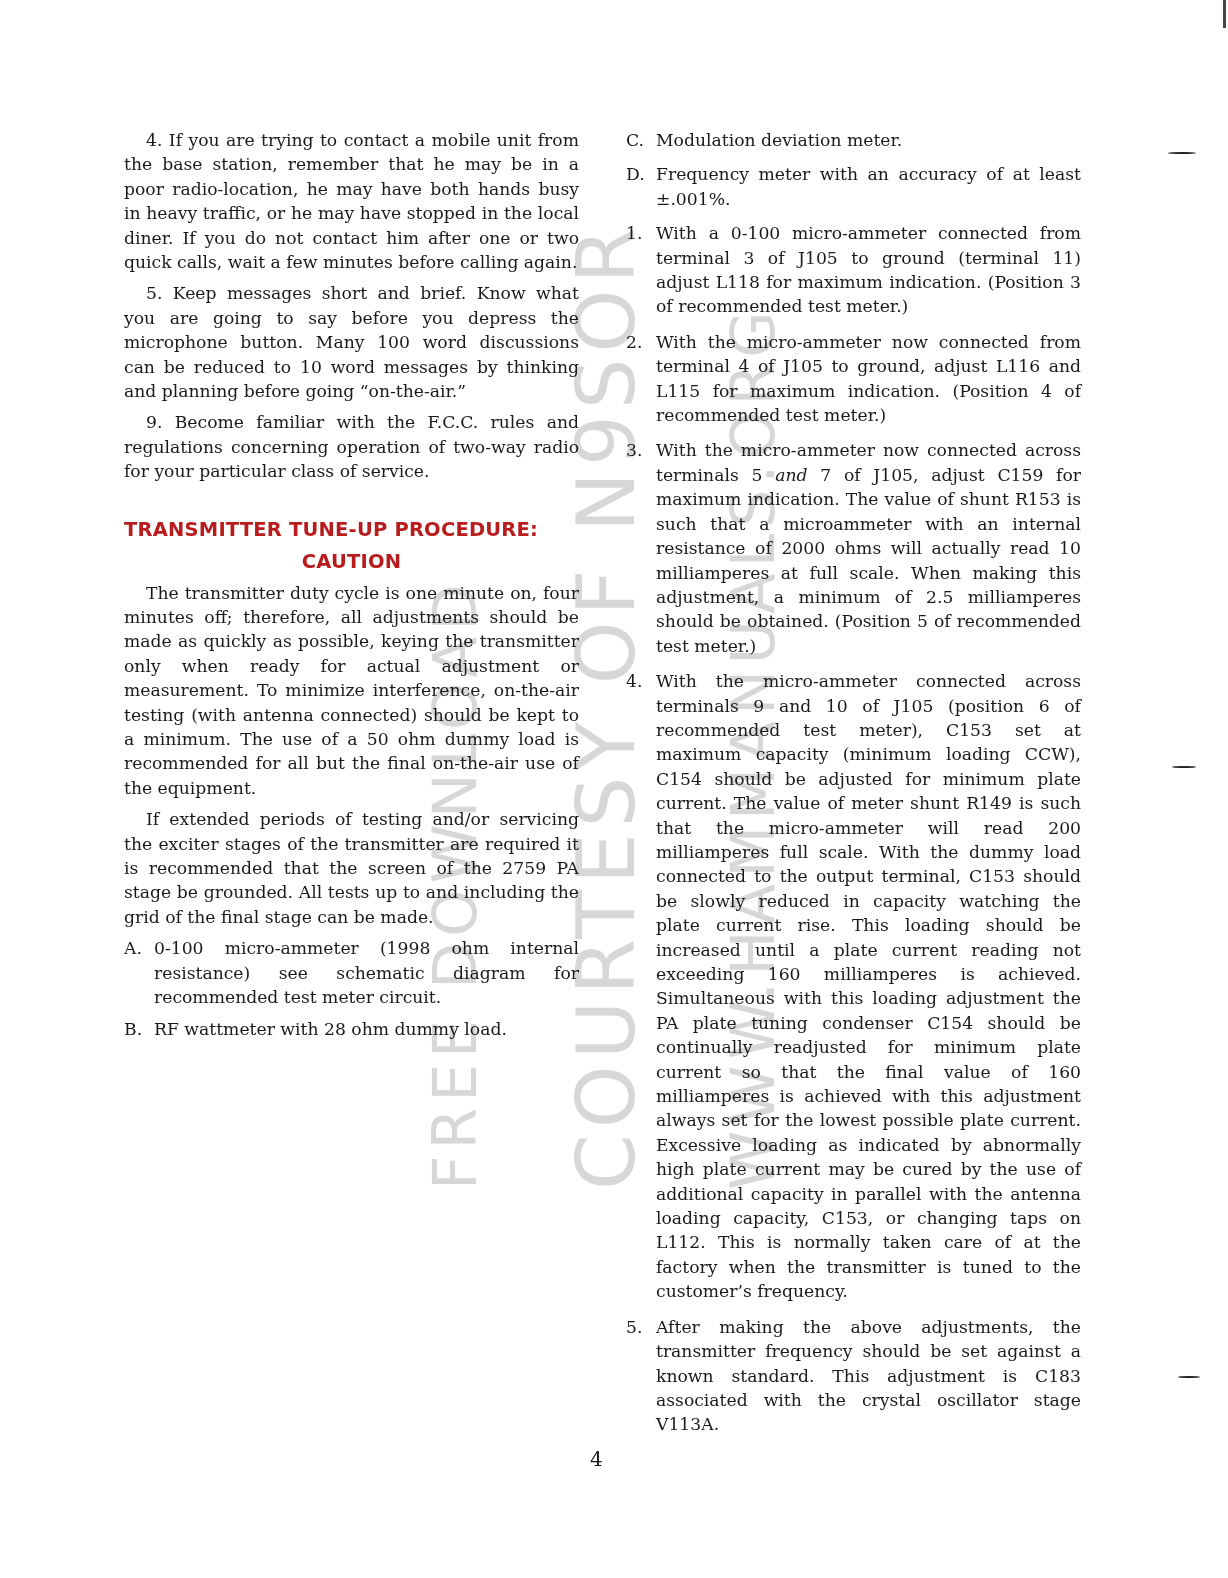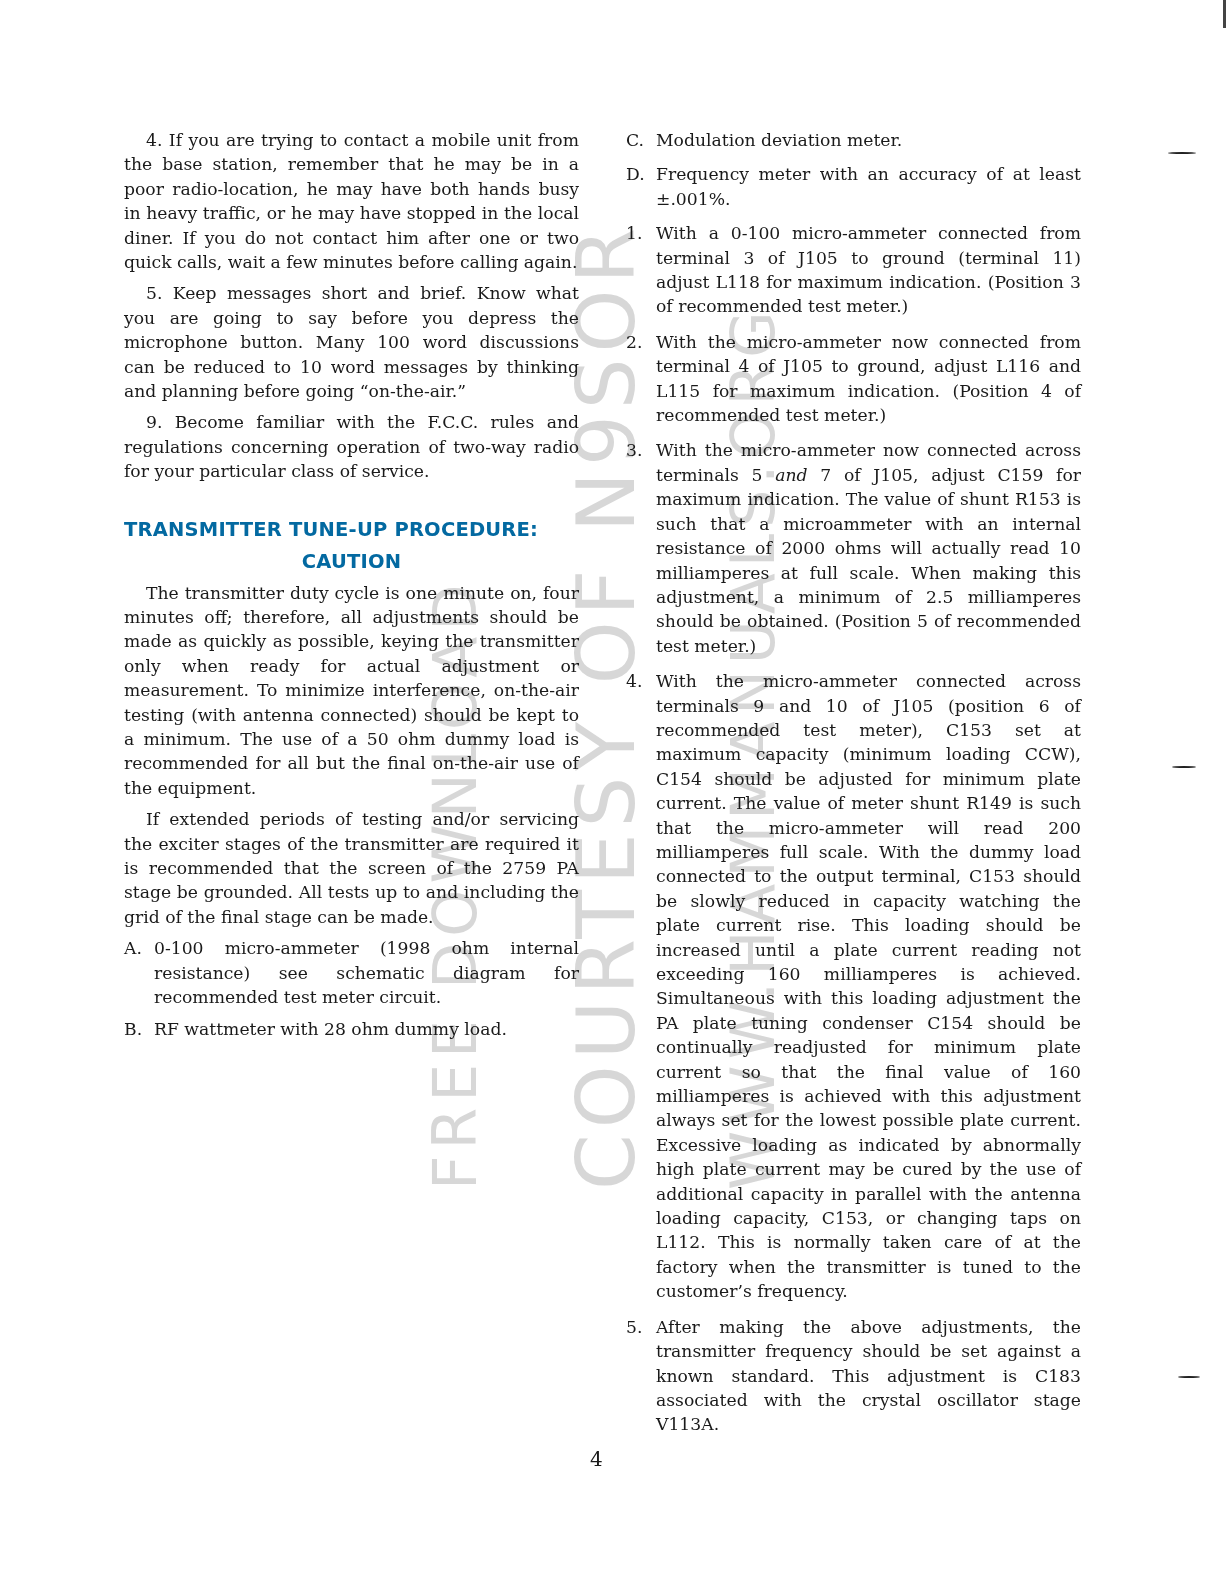--- a/index.html
+++ b/index.html
@@ -4,21 +4,21 @@
 <style>
   html, body { margin: 0; padding: 0; background: #ffffff; }
   body { width: 1228px; height: 1578px; position: relative; overflow: hidden;
          font-family: "DejaVu Serif", "Liberation Serif", serif; color: #1a1a1a; }
   .col { position: absolute; top: 128px; font-size: 17.2px; line-height: 24.4px; text-align: justify; }
   .left { left: 124px; width: 455px; }
   .right { left: 626px; width: 455px; }
   p { margin: 0 0 7px 0; }
   .indent { text-indent: 22px; }
   .heading { font-family: "DejaVu Sans", "Liberation Sans", sans-serif; font-weight: bold;
-             font-size: 19.5px; letter-spacing: 0.2px; color: #0369a1; margin: 0; }
+             font-size: 19.5px; letter-spacing: 0.2px; color: #b91c1c; margin: 0; }
   .h1 { margin-top: 34px; }
   .caution { text-align: center; margin: 8px 0 6px 0; }
   .caution-box { margin: 4px 52px 6px 50px; }
   .h2 { margin-top: 28px; margin-bottom: 10px; }
   .item { display: flex; margin: 0 0 8px 0; }
   .item .lbl { flex: 0 0 30px; }
   .item .txt { flex: 1; }
   .page-num { position: absolute; top: 1447px; left: 590px; font-size: 20px; }
   .wm { position: absolute; font-family: "DejaVu Sans", "Liberation Sans", sans-serif;
         color: rgba(150,150,150,0.38); transform-origin: left top; transform: rotate(-90deg);

